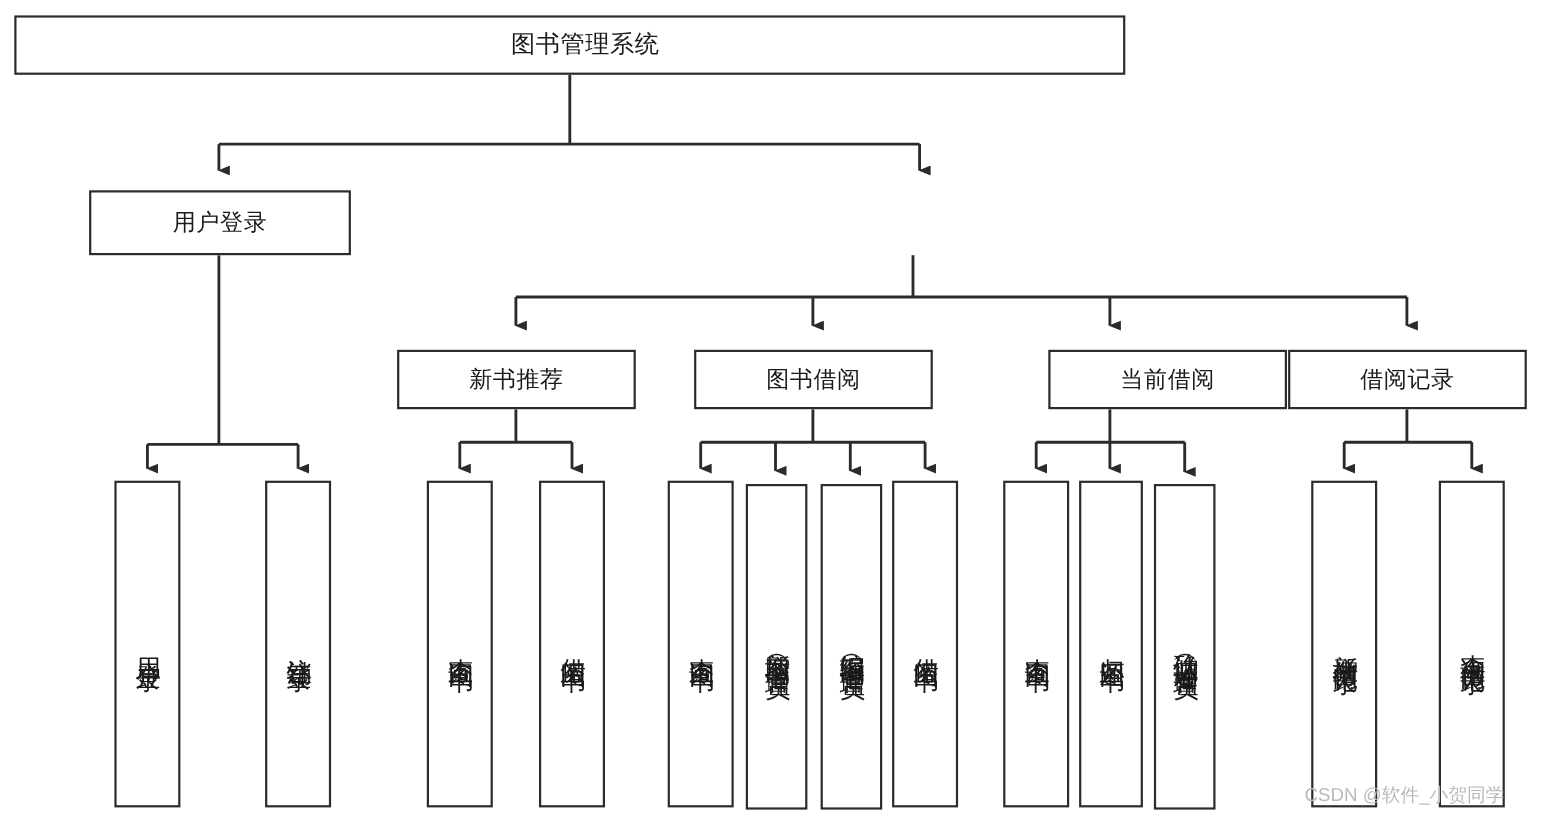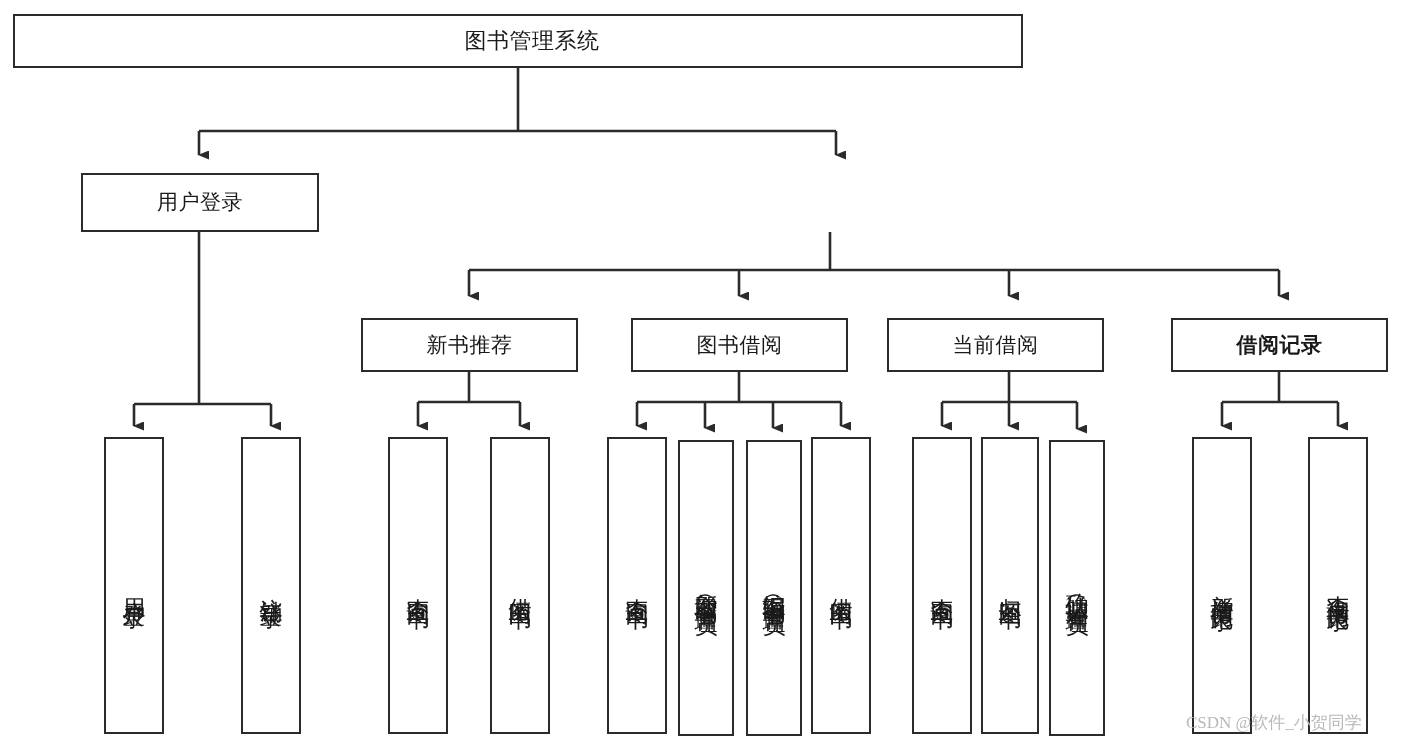--- a/index.html
+++ b/index.html
@@ -61,21 +61,21 @@
   }
   .node.root .label { font-size: 22px; margin-left: 28px; }
   .watermark {
     position: absolute;
     left: 1186px;
     top: 711px;
     font-size: 17px;
     color: #b9b9b9;
     white-space: nowrap;
     z-index: 5;
-    font-family: Liberation Serif, serif;
+    font-family: Liberation Sans, sans-serif;
   }
 </style>
 </head>
 <body>
 
 <div id="canvas">
 
   <svg id="wires" viewBox="0 0 1405 747" xmlns="http://www.w3.org/2000/svg">
     <defs>
       <marker id="arrow" markerWidth="9" markerHeight="11" refX="4.5" refY="10" orient="auto" markerUnits="userSpaceOnUse">
@@ -133,24 +133,24 @@
   <div class="node horiz" style="left:81px; top:173px; width:238px; height:59px;">
     <span class="label">用户登录</span>
   </div>
 
   <div class="node horiz" style="left:361px; top:318px; width:217px; height:54px;">
     <span class="label">新书推荐</span>
   </div>
   <div class="node horiz" style="left:631px; top:318px; width:217px; height:54px;">
     <span class="label">图书借阅</span>
   </div>
-  <div class="node horiz" style="left:887px; top:318px; width:217px; height:54px;">
+  <div class="node horiz" style="left:953px; top:318px; width:217px; height:54px;">
     <span class="label">当前借阅</span>
   </div>
-  <div class="node horiz" style="left:1171px; top:318px; width:217px; height:54px;font-weight:bold;">
+  <div class="node horiz" style="left:1171px; top:318px; width:217px; height:54px;">
     <span class="label">借阅记录</span>
   </div>
 
   <div class="node vert" style="left:104px; top:437px; width:60px; height:297px;">
     <span class="label">用户登录</span>
   </div>
   <div class="node vert" style="left:241px; top:437px; width:60px; height:297px;">
     <span class="label">注销登录</span>
   </div>
 

